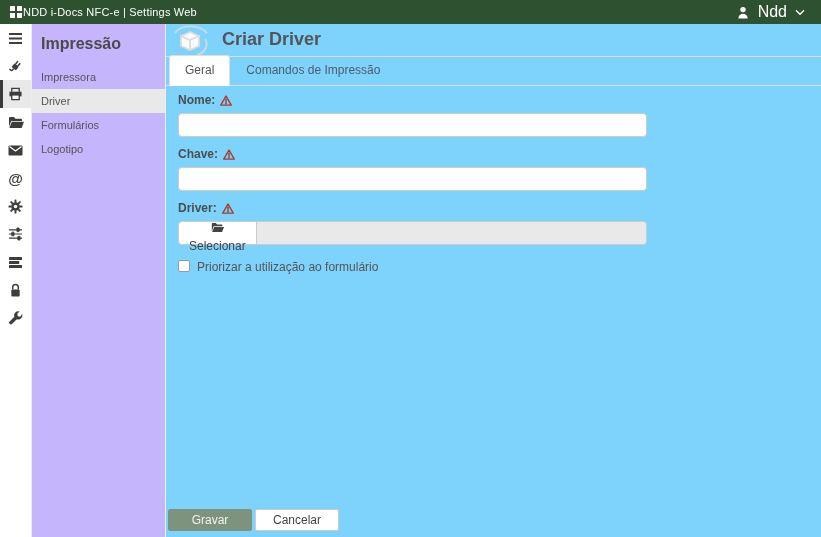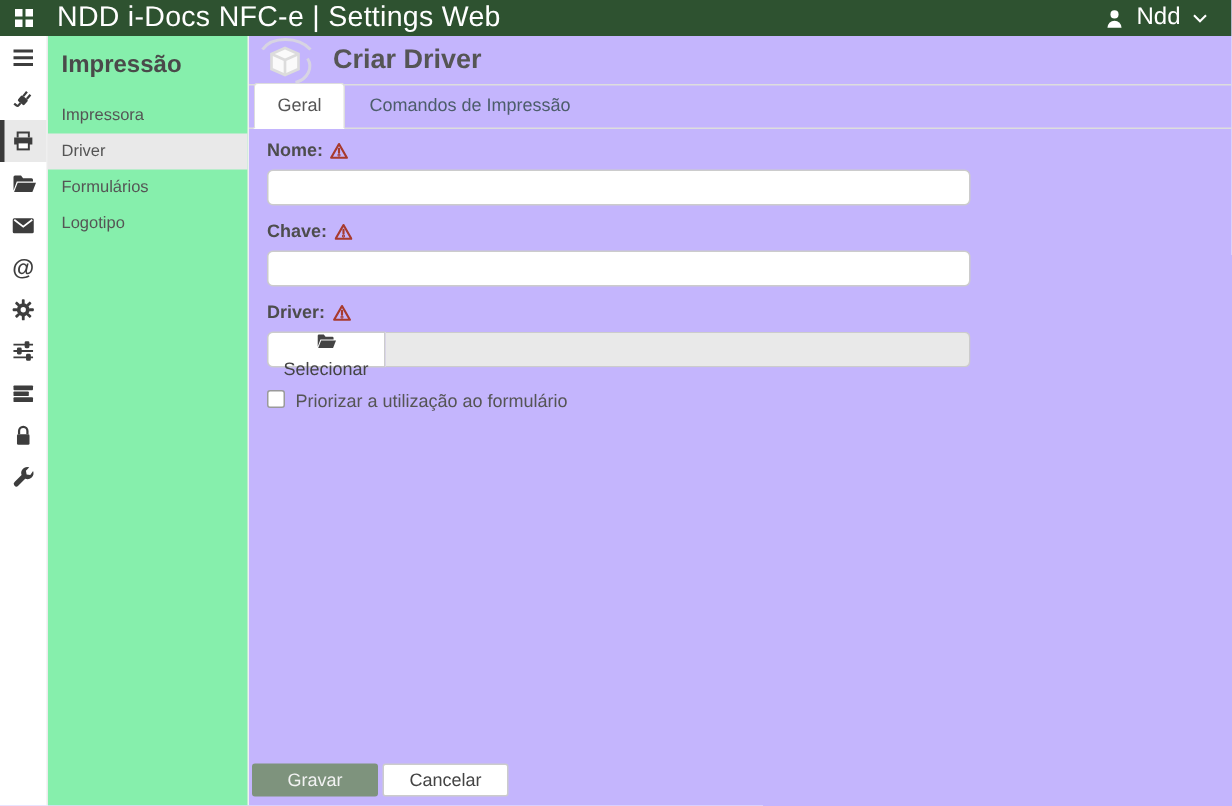--- a/index.html
+++ b/index.html
@@ -13,48 +13,48 @@
   body{
     font-family:"Liberation Sans", sans-serif;
     background:#fff;color:#444;position:relative;overflow:hidden;
   }
   
   .topbar{
     position:absolute;top:0;left:0;width:821px;height:24px;
     background:var(--topbar-bg);display:flex;align-items:center;color:#fff;
   }
   .topbar .logo{margin-left:9px;display:flex;align-items:center;}
-  .topbar-title{margin-left:15px;font-size:19px;letter-spacing:.2px;}
+  .topbar-title{font-size:11px;letter-spacing:.2px;}
   .topbar-user{margin-left:auto;margin-right:16px;display:flex;align-items:center;gap:8px;font-size:16px;cursor:pointer;}
   
   .iconbar{
     position:absolute;top:24px;left:0;width:32px;bottom:0;
     background:#fff;border-right:1px solid #ececec;
   }
   .icon-item{
     height:28px;display:flex;align-items:center;justify-content:center;
     color:#3d3d3d;cursor:pointer;
   }
   .icon-item.active{
     background:var(--selected-row-bg);
     box-shadow:inset 3px 0 0 #3a3a3a;
   }
   .at-glyph{font-size:15px;font-weight:bold;line-height:1;}
   
   .panel{
     position:absolute;top:24px;left:32px;width:134px;bottom:0;
-    background:#86efac;border-right:1px solid #f0f0f0;
+    background:#c4b5fd;border-right:1px solid #f0f0f0;
   }
   .panel-title{font-size:16px;font-weight:600;color:#4a4a4a;padding:11px 0 12px 9px;}
   .panel-item{
     font-size:11px;color:#555;padding:6px 0 6px 9px;cursor:pointer;
   }
   .panel-item.active{background:var(--selected-row-bg);}
   
-  .main{position:absolute;top:24px;left:166px;right:0;bottom:0;background:#c4b5fd;}
+  .main{position:absolute;top:24px;left:166px;right:0;bottom:0;background:#7dd3fc;}
   .main-header{position:relative;height:33px;border-bottom:1px solid #ddd;}
   .cube-icon{position:absolute;left:1px;top:1px;}
   .main-title{position:absolute;left:56px;top:5px;font-size:18px;font-weight:bold;color:#555;}
   .tabs{
     position:relative;height:29px;border-bottom:1px solid #ddd;
     display:flex;align-items:flex-end;padding-left:3px;
   }
   .tab{
     font-size:12px;color:#4d5d6b;padding:7px 15px 8px;cursor:pointer;
     position:relative;bottom:-1px;background:transparent;border:1px solid transparent;text-align:right;

